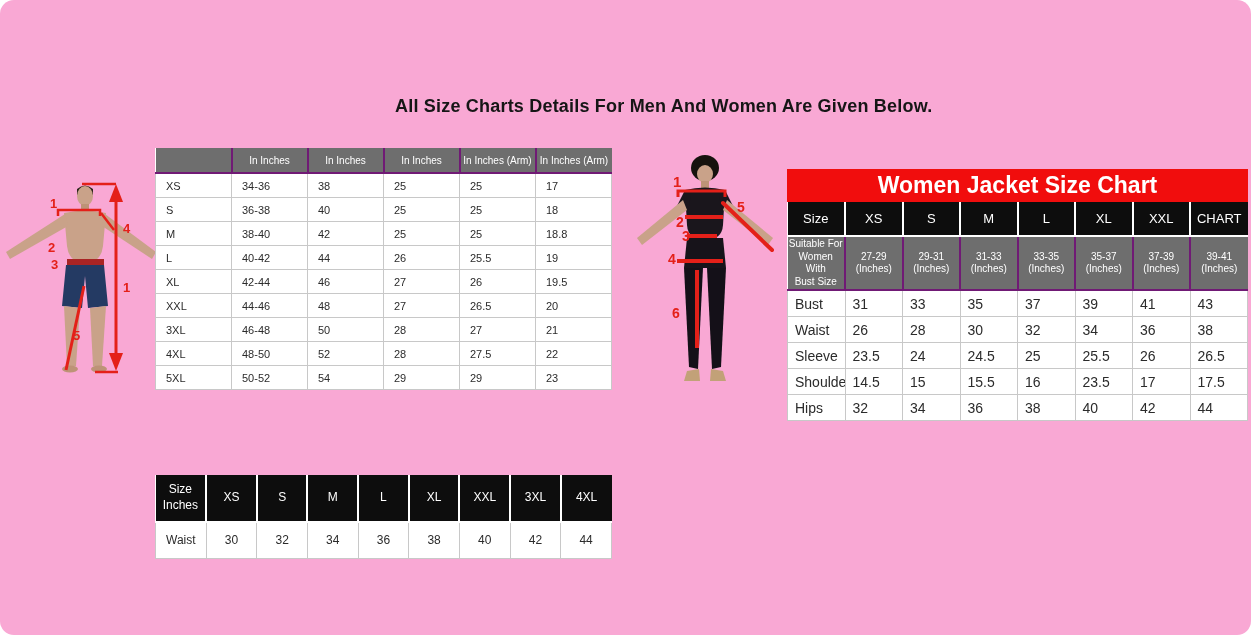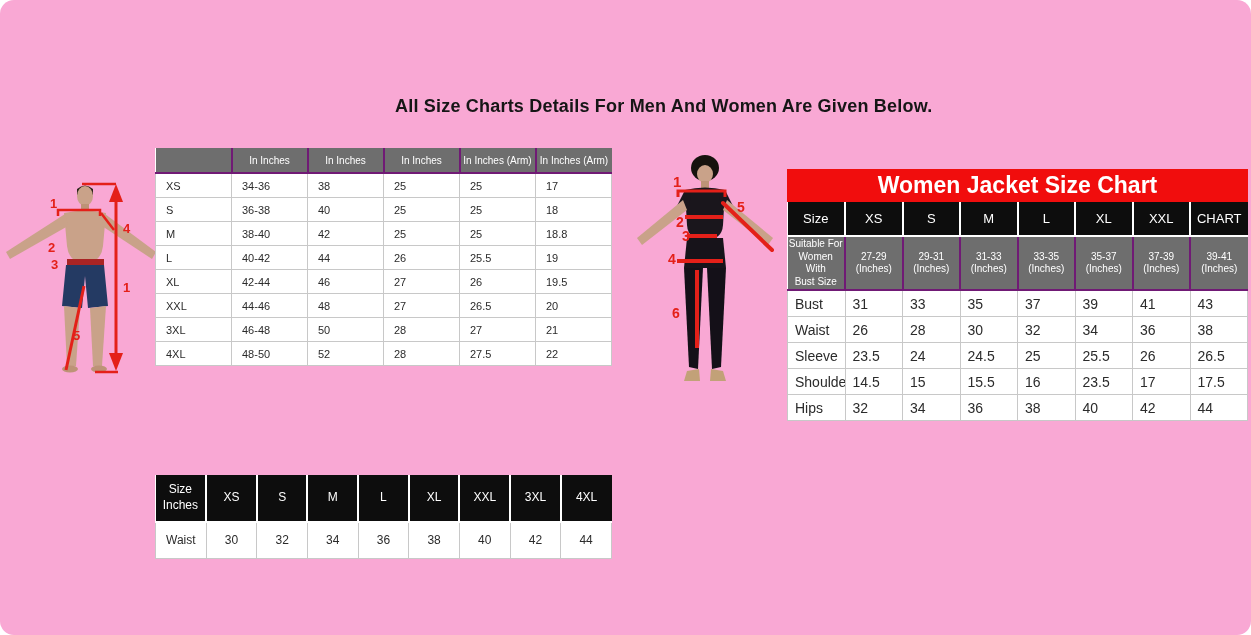--- a/index.html
+++ b/index.html
@@ -202,20 +202,28 @@
               <td class="dcell">21</td>
             </tr>
             <tr>
               <td class="dcell">4XL</td>
               <td class="dcell">48-50</td>
               <td class="dcell">52</td>
               <td class="dcell">28</td>
               <td class="dcell">27.5</td>
               <td class="dcell">22</td>
             </tr>
+            <tr>
+              <td class="dcell">5XL</td>
+              <td class="dcell">50-52</td>
+              <td class="dcell">54</td>
+              <td class="dcell">29</td>
+              <td class="dcell">29</td>
+              <td class="dcell">23</td>
+            </tr>
           </tbody>
         </table>
       </div>
   </section>
 
   <section class="chart" id="women">
     <div class="band">Women Jacket Size Chart</div>
     <div>
         <table>
           <thead>

